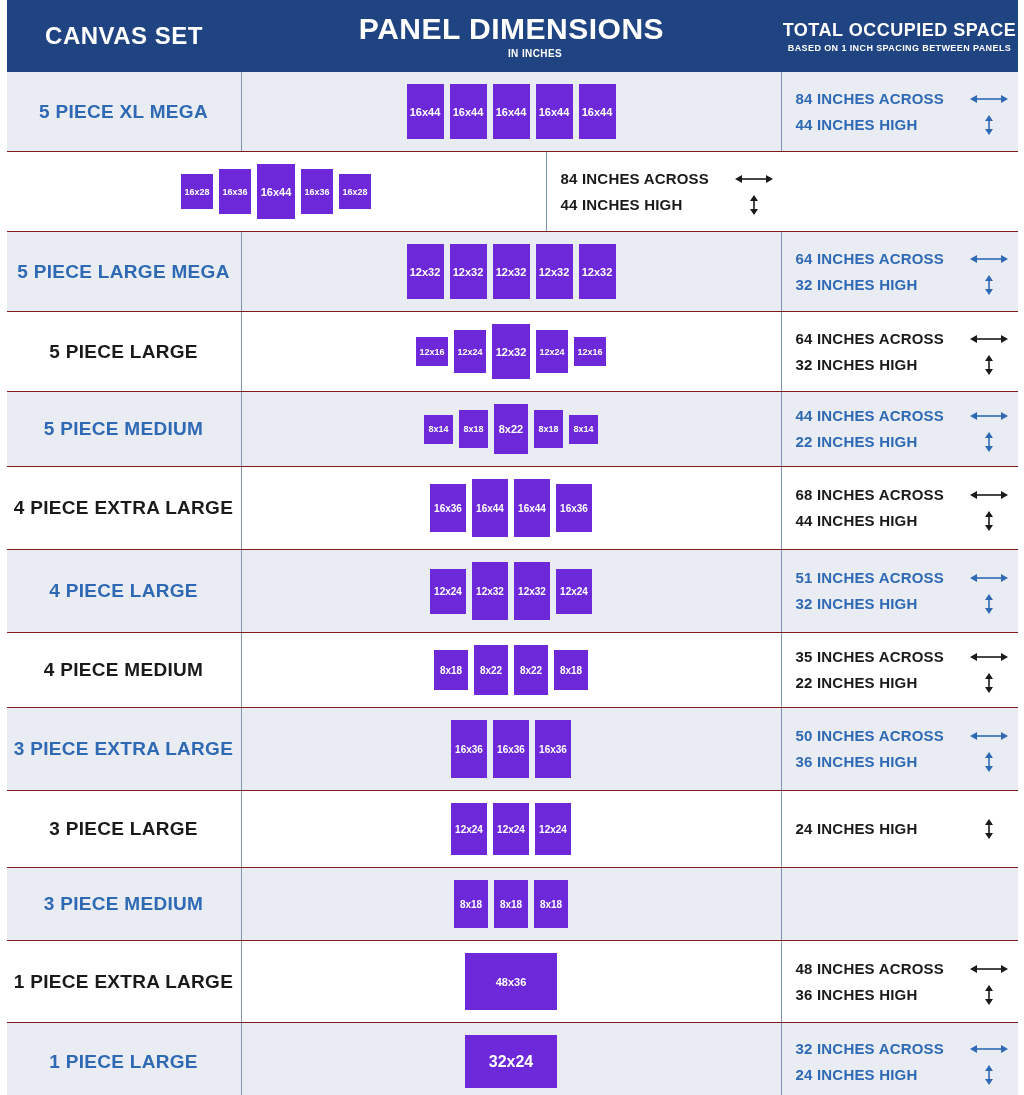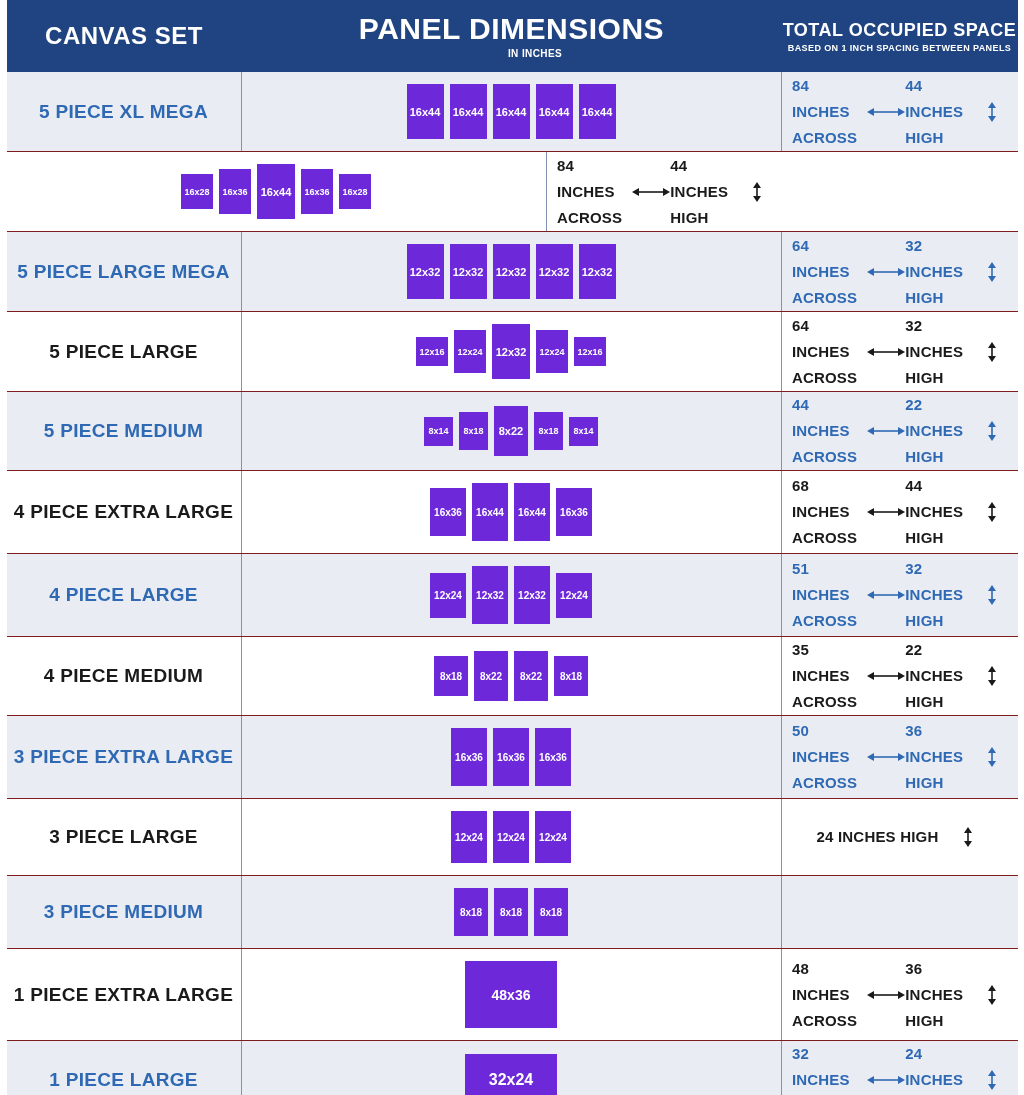--- a/index.html
+++ b/index.html
@@ -94,20 +94,21 @@
     display: flex;
     align-items: center;
     justify-content: center;
     font-weight: bold;
     box-sizing: border-box;
   }
 
   .c-total {
     width: 236px;
     display: flex;
+    flex-direction: column;
     justify-content: center;
     box-sizing: border-box;
     padding: 0 10px 0 14px;
   }
   .t-line {
     display: flex;
     align-items: center;
     justify-content: space-between;
     font-size: 15px;
     font-weight: bold;
@@ -417,21 +418,21 @@
         <div class="c-set">3 PIECE MEDIUM</div>
         <div class="c-panels">
           <div class="panel" style="width: 34px; height: 48px; font-size: 10px;">8x18</div>
           <div class="panel" style="width: 34px; height: 48px; font-size: 10px;">8x18</div>
           <div class="panel" style="width: 34px; height: 48px; font-size: 10px;">8x18</div>
         </div>
       </div>
       <div class="row">
         <div class="c-set">1 PIECE EXTRA LARGE</div>
         <div class="c-panels">
-          <div class="panel" style="width: 92px; height: 67px; font-size: 14px;">48x36</div>
+          <div class="panel" style="width: 92px; height: 57px; font-size: 11px;">48x36</div>
         </div>
         <div class="c-total">
           <div class="t-line">
             <span>48 INCHES ACROSS</span>
             <svg class="arrow-h" viewBox="0 0 38 14">
               <line x1="5" y1="7" x2="33" y2="7" class="arr-stroke" stroke-width="1.6"></line>
               <polygon points="0,7 7,3 7,11" class="arr-fill"></polygon>
               <polygon points="38,7 31,3 31,11" class="arr-fill"></polygon>
             </svg>
           </div>

